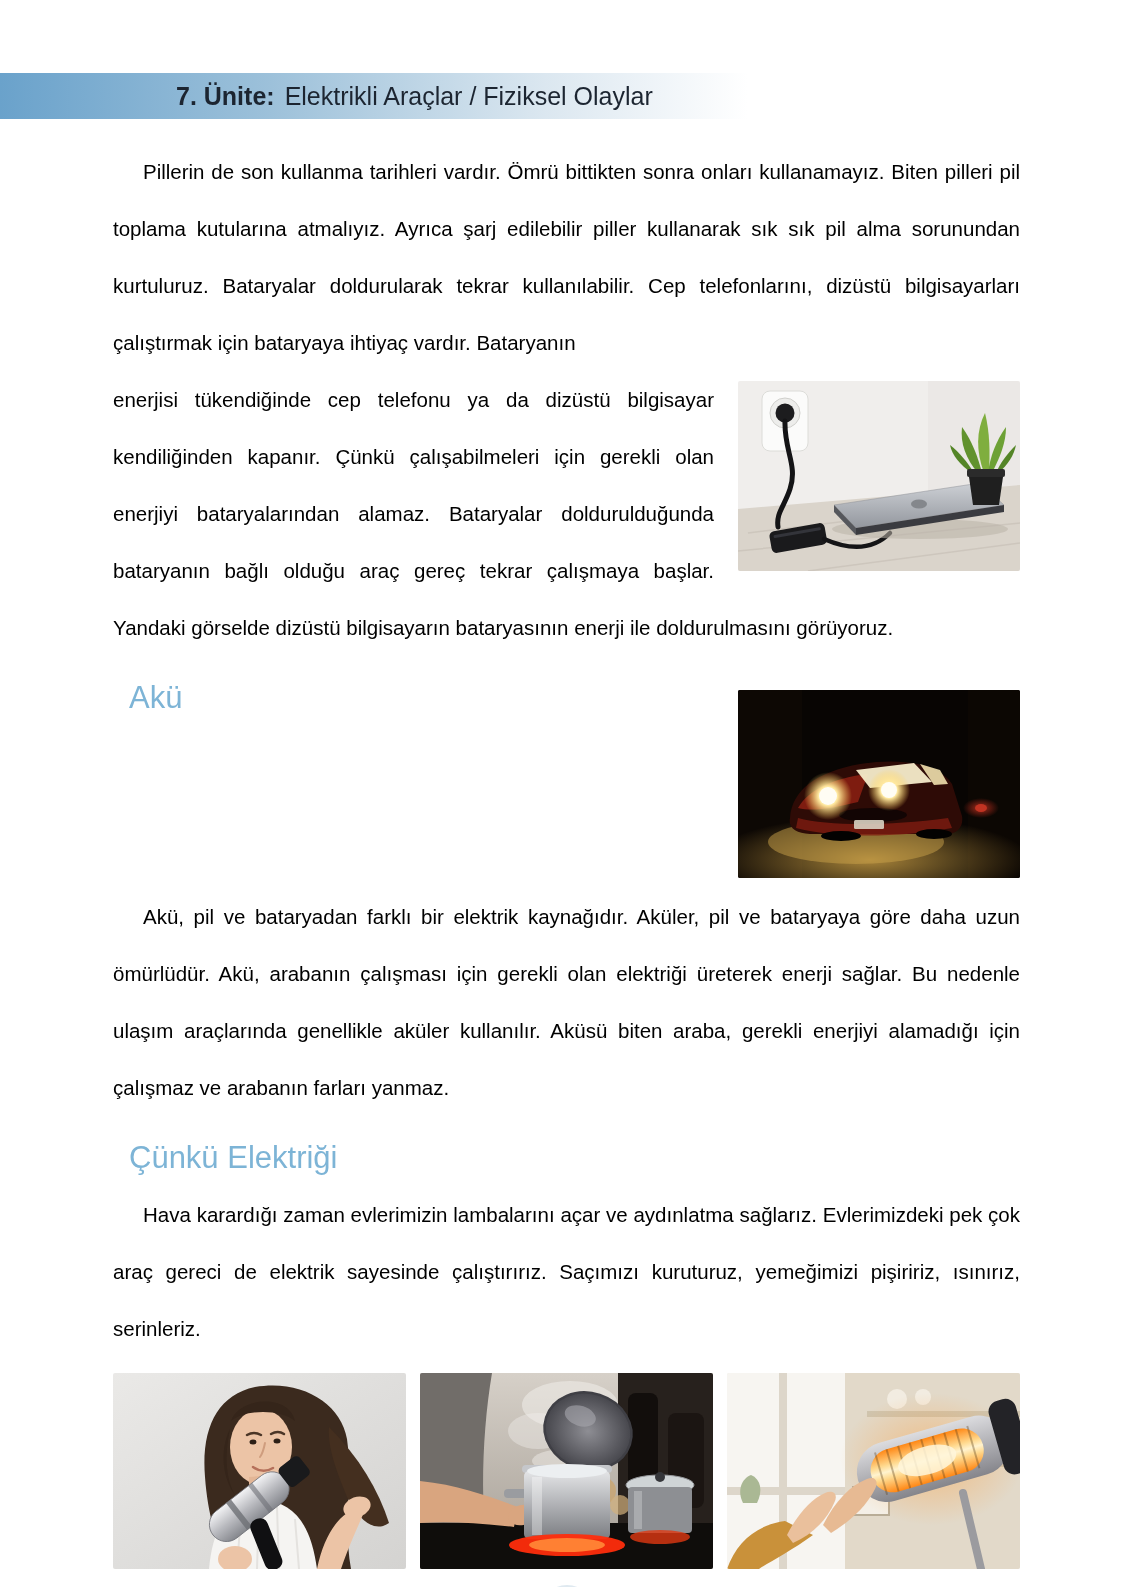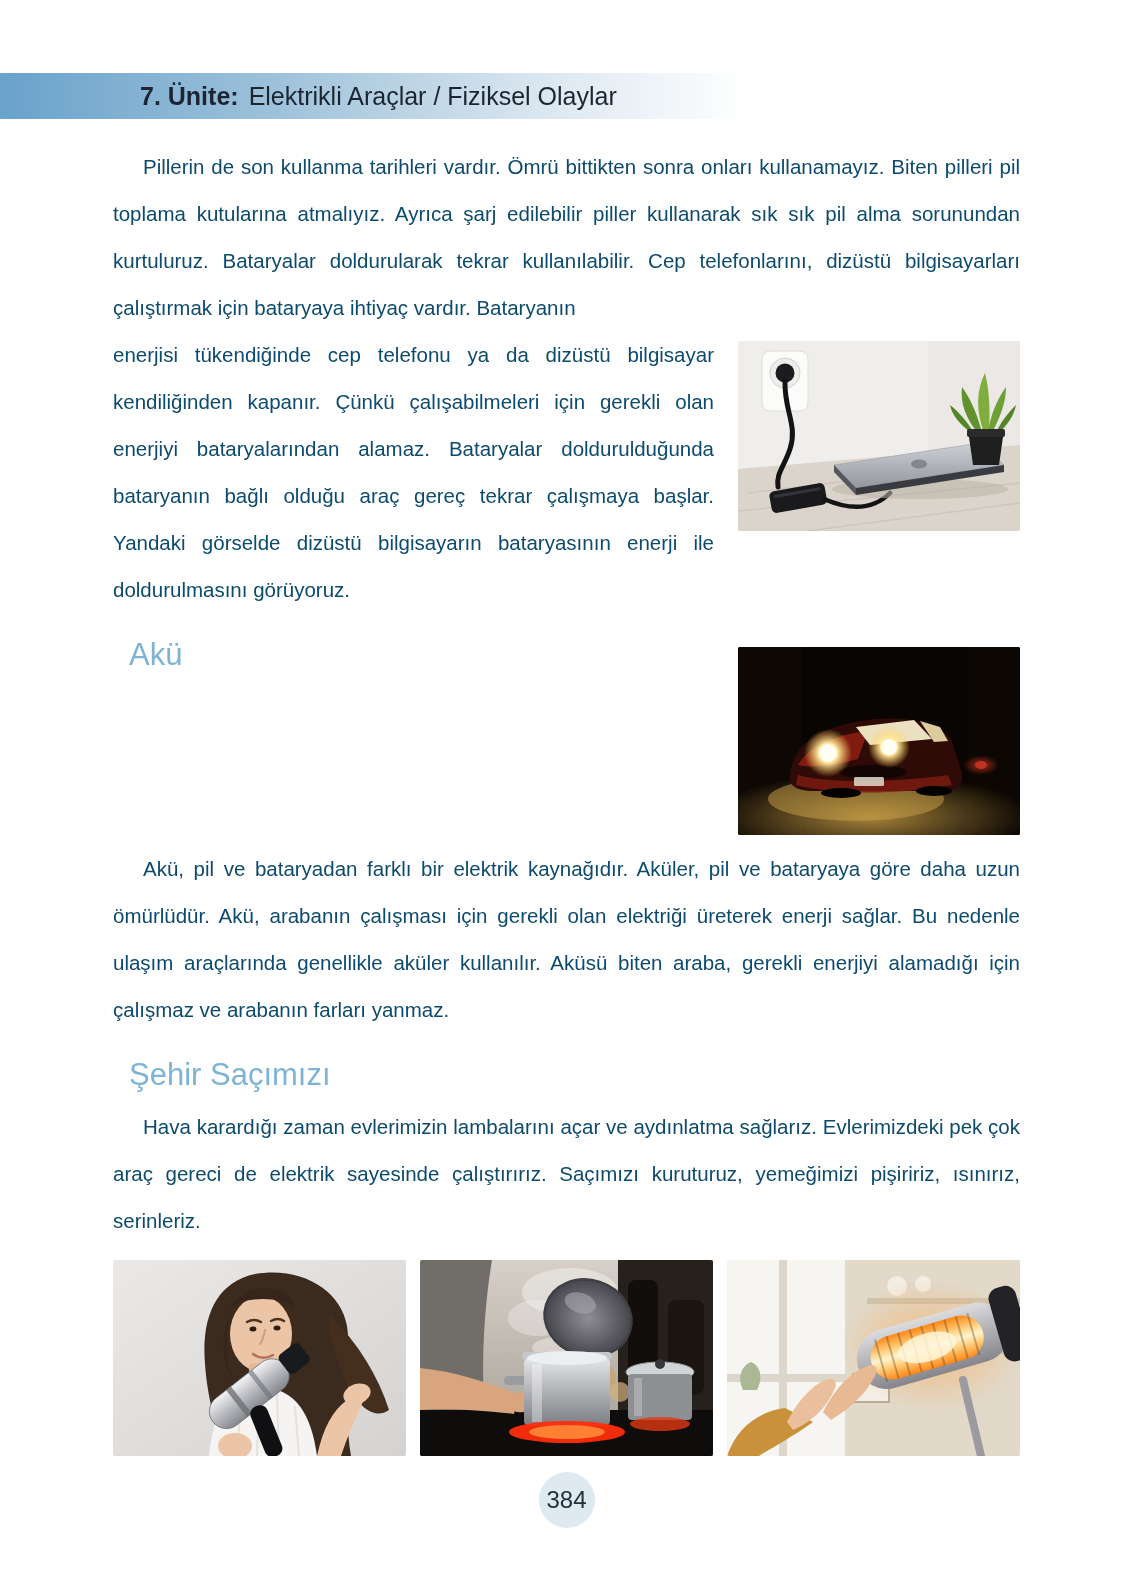--- a/index.html
+++ b/index.html
@@ -15,29 +15,29 @@
   .unit-band{
     margin-top:73px;
     height:46px;
     display:flex;align-items:center;
     padding-left:140px;
     background:linear-gradient(90deg,#6aa2cb 0%,#9dc1da 24%,#dbe7f0 48%,#ffffff 66%);
     font-size:25px;
     color:#1c2531;
     white-space:nowrap;
   }
-  .unit-band .unit-label{font-weight:bold;margin-right:10px;}
+  .unit-band .unit-label{font-weight:bold;margin-right:10px;margin-left:36px;}
   
   .content{padding:24px 113px 0 113px;}
   .para{
     margin:0;
     font-size:20.5px;
-    line-height:47px;
+    line-height:57px;
     text-align:justify;
-    color:#0c4a6e;
+    color:#000000;
   }
   .para.indent{text-indent:30px;}
   .heading{
     margin:24px 0 10px 16px;
     font-size:31px;
     font-weight:400;
     color:#7db4d6;
   }
   .wrap-block::after{content:"";display:block;clear:both;}
   figure.photo{margin:0;}
@@ -157,21 +157,21 @@
             <ellipse cx="103" cy="146" rx="20" ry="5" fill="#030201"></ellipse>
             <ellipse cx="196" cy="144" rx="18" ry="5" fill="#030201"></ellipse>
           </svg>
         </figure>
         <h2 class="heading">Akü</h2>
       </div>
       <p class="para indent">Akü, pil ve bataryadan farklı bir elektrik kaynağıdır. Aküler, pil ve bataryaya göre daha uzun ömürlüdür. Akü, arabanın çalışması için gerekli olan elektriği üreterek enerji sağlar. Bu nedenle ulaşım araçlarında genellikle aküler kullanılır. Aküsü biten araba, gerekli enerjiyi alamadığı için çalışmaz ve arabanın farları yanmaz.</p>
     </section>
 
     <section>
-      <h2 class="heading">Şehir Saçımızı</h2>
+      <h2 class="heading">Çünkü Elektriği</h2>
       <p class="para indent">Hava karardığı zaman evlerimizin lambalarını açar ve aydınlatma sağlarız. Evlerimizdeki pek çok araç gereci de elektrik sayesinde çalıştırırız. Saçımızı kuruturuz, yemeğimizi pişiririz, ısınırız, serinleriz.</p>
 
       <div class="photo-row">
 
         <figure class="photo">
           <svg width="293" height="196" viewBox="0 0 293 196">
             <defs>
               <linearGradient id="hbg" x1="0" y1="0" x2="1" y2="1">
                 <stop offset="0" stop-color="#eae9e7"></stop>
                   <stop offset="1" stop-color="#d4d3d1"></stop>

